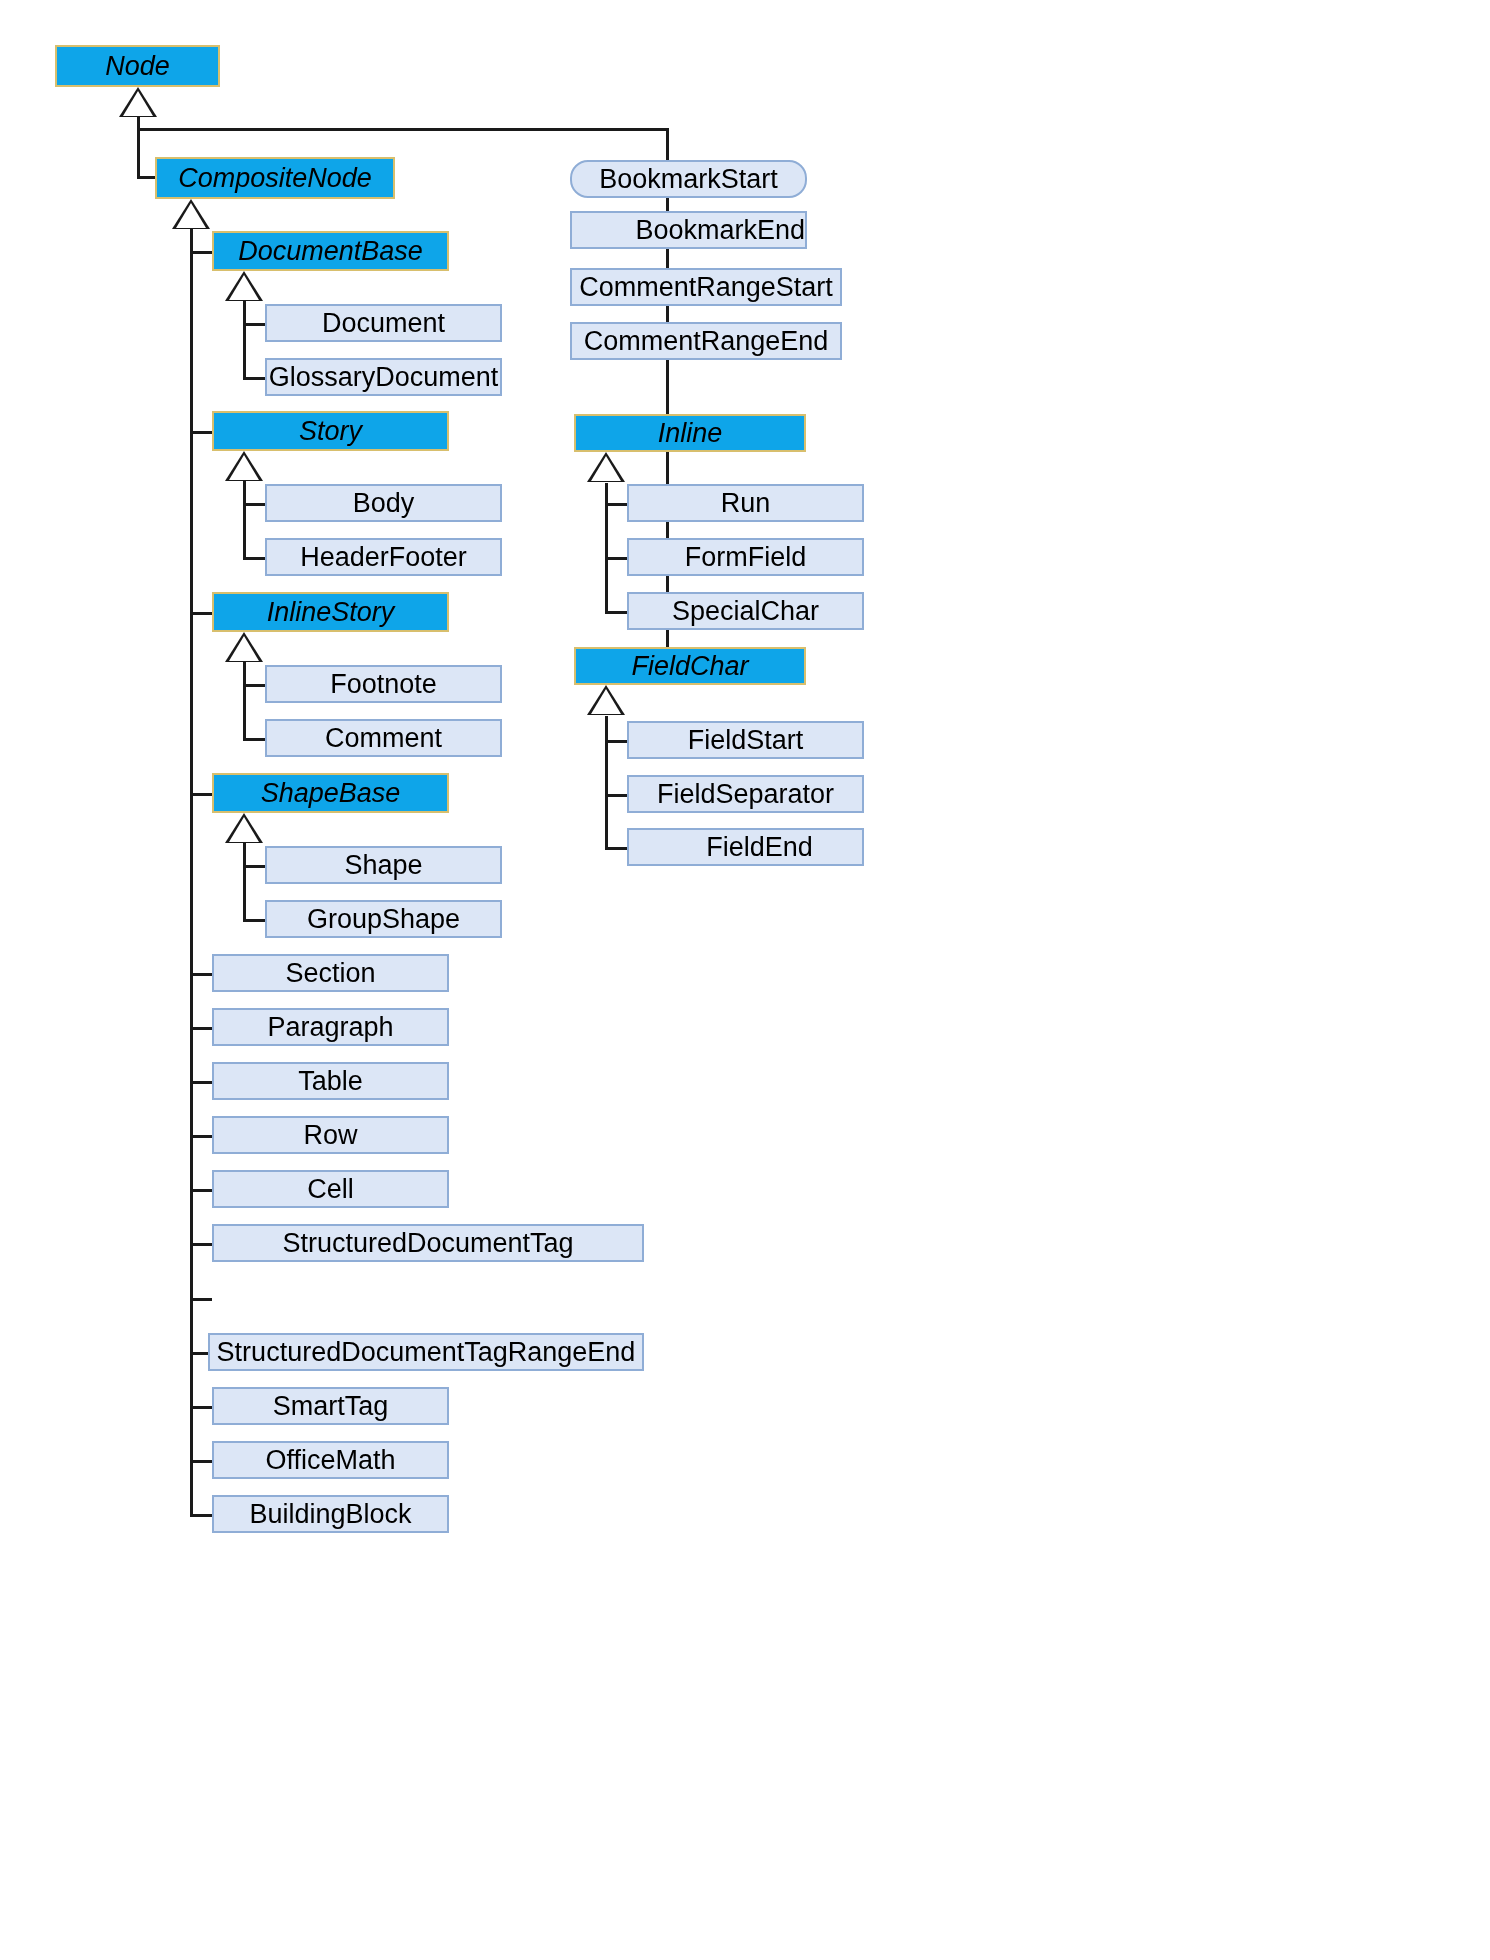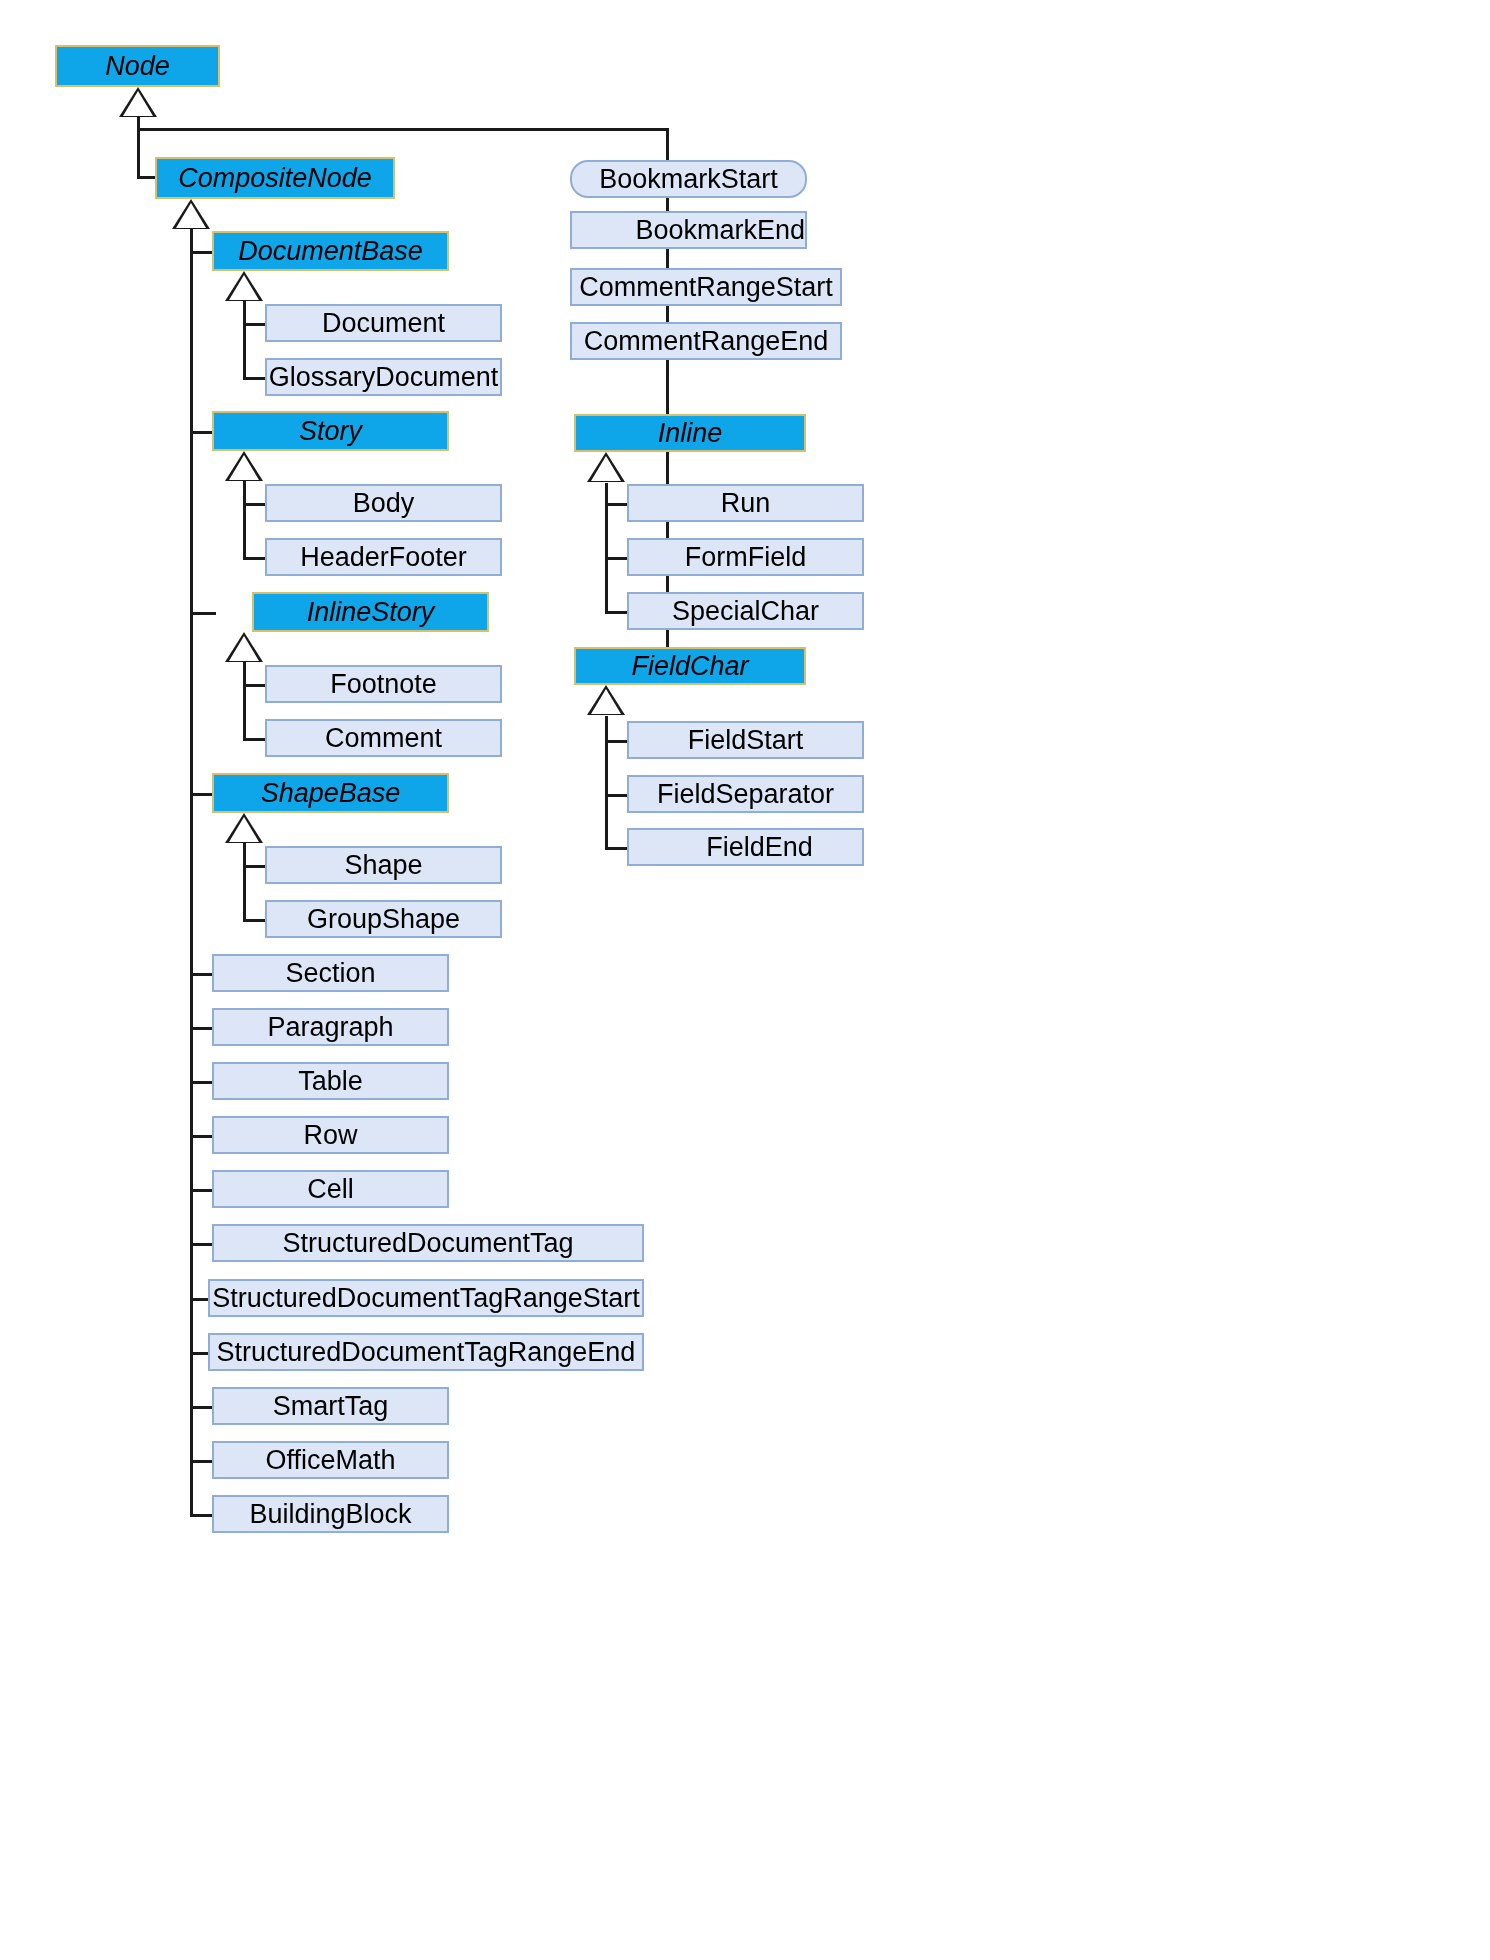--- a/index.html
+++ b/index.html
@@ -182,21 +182,21 @@
     </div>
     <div class="node-box abstract" style="left: 212px; top: 411px; width: 237px; height: 40px;">
       <span>Story</span>
     </div>
     <div class="node-box concrete" style="left: 265px; top: 484px; width: 237px; height: 38px;">
       <span>Body</span>
     </div>
     <div class="node-box concrete" style="left: 265px; top: 538px; width: 237px; height: 38px;">
       <span>HeaderFooter</span>
     </div>
-    <div class="node-box abstract" style="left: 212px; top: 592px; width: 237px; height: 40px; margin-left: 40px;">
+    <div class="node-box abstract" style="left: 212px; top: 592px; width: 237px; height: 40px;">
       <span>InlineStory</span>
     </div>
     <div class="node-box concrete" style="left: 265px; top: 665px; width: 237px; height: 38px;">
       <span>Footnote</span>
     </div>
     <div class="node-box concrete" style="left: 265px; top: 719px; width: 237px; height: 38px;">
       <span>Comment</span>
     </div>
     <div class="node-box abstract" style="left: 212px; top: 773px; width: 237px; height: 40px;">
       <span>ShapeBase</span>
@@ -217,23 +217,20 @@
       <span>Table</span>
     </div>
     <div class="node-box concrete" style="left: 212px; top: 1116px; width: 237px; height: 38px;">
       <span>Row</span>
     </div>
     <div class="node-box concrete" style="left: 212px; top: 1170px; width: 237px; height: 38px;">
       <span>Cell</span>
     </div>
     <div class="node-box concrete" style="left: 212px; top: 1224px; width: 432px; height: 38px;">
       <span>StructuredDocumentTag</span>
-    </div>
-    <div class="node-box concrete" style="left: 208px; top: 1279px; width: 436px; height: 38px;">
-      <span>StructuredDocumentTagRangeStart</span>
     </div>
     <div class="node-box concrete" style="left: 208px; top: 1333px; width: 436px; height: 38px;">
       <span>StructuredDocumentTagRangeEnd</span>
     </div>
     <div class="node-box concrete" style="left: 212px; top: 1387px; width: 237px; height: 38px;">
       <span>SmartTag</span>
     </div>
     <div class="node-box concrete" style="left: 212px; top: 1441px; width: 237px; height: 38px;">
       <span>OfficeMath</span>
     </div>

